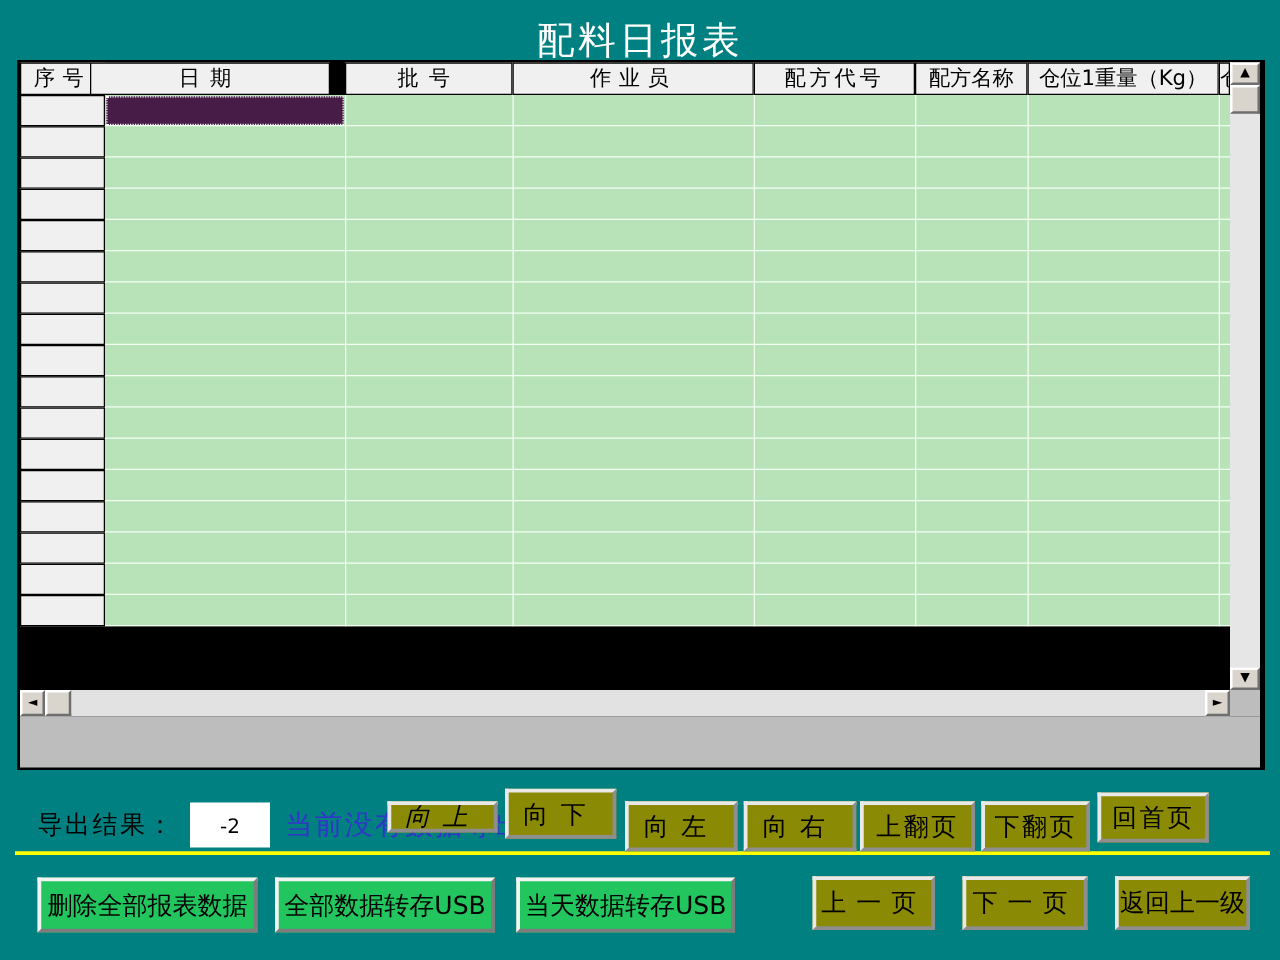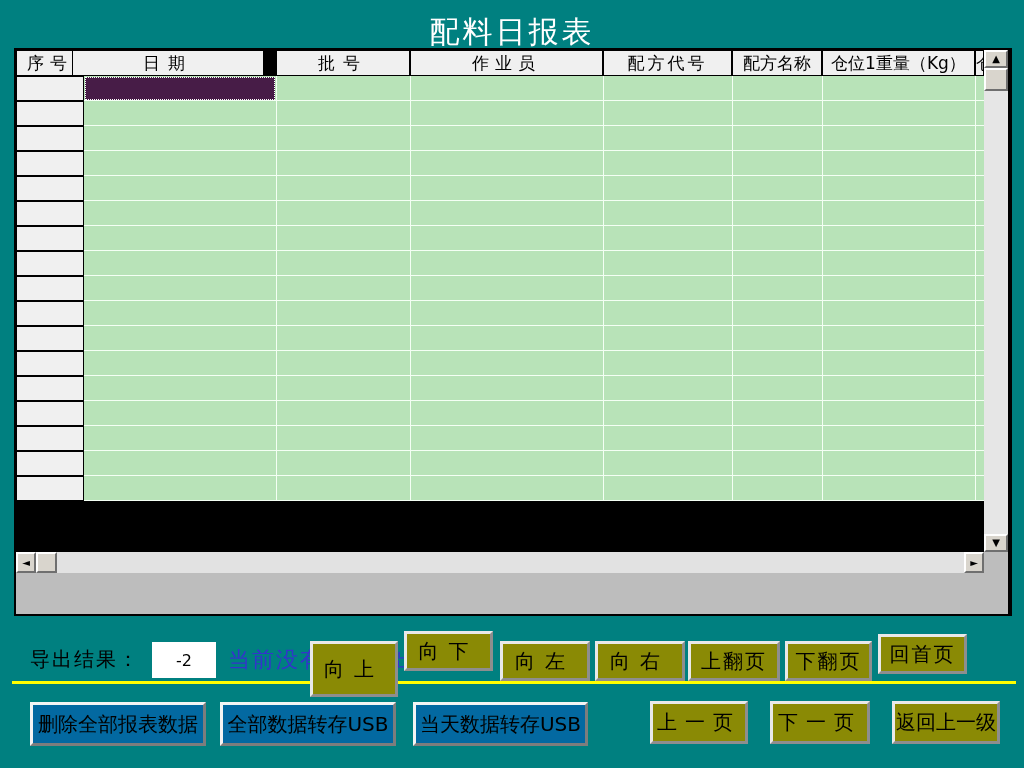--- a/index.html
+++ b/index.html
@@ -25,21 +25,21 @@
   .corner{left:968px;top:502px;width:24px;height:21px;background:#bdbdbd;}
   .graystrip{left:0;top:523px;width:992px;height:41px;background:#bdbdbd;}
   .sbtn{background:#d9d5cd;border:2px solid;border-color:#ffffff #6f6f6f #6f6f6f #ffffff;
         display:flex;align-items:center;justify-content:center;
         font-size:10px;color:#000;line-height:1;}
   .thumb{background:#d9d5cd;border:2px solid;border-color:#ffffff #6f6f6f #6f6f6f #ffffff;}
   .btn{display:flex;align-items:center;justify-content:center;color:#000;cursor:pointer;
        white-space:nowrap;overflow:hidden;}
   .olive{background:#8a8a05;border:3px solid;border-color:#e9e9e9 #8e8e8e #8e8e8e #e9e9e9;
          font-size:20px;}
-  .gray{background:#0369a1;border:3px solid;border-color:#f4f4f4 #7d7d7d #7d7d7d #f4f4f4;
+  .gray{background:#22c55e;border:3px solid;border-color:#f4f4f4 #7d7d7d #7d7d7d #f4f4f4;
         font-size:20px;}
   .explabel{left:30px;top:646px;font-size:20px;color:#000;letter-spacing:2px;}
   .expvalue{left:152px;top:642px;width:64px;height:36px;background:#fff;color:#000;
             font-size:16px;display:flex;align-items:center;justify-content:center;}
   .expmsg{left:228px;top:645px;font-size:22px;color:#3333cc;letter-spacing:2px;
           white-space:nowrap;z-index:1;}
   .yellowline{left:12px;top:681px;width:1004px;height:3px;background:#ffff00;}
   .navz{z-index:2;}
 </style>
 </head>
@@ -129,21 +129,21 @@
 
     <div class="abs corner"></div>
     <div class="abs graystrip"></div>
   </div>
 
   <div class="abs explabel">导出结果：</div>
   <div class="abs expvalue">-2</div>
   <div class="abs expmsg">当前没有数据导出</div>
 
   <div id="nav-buttons">
-      <div class="abs btn olive navz" style="left: 310px; top: 641px; width: 88px; height: 56px; letter-spacing: 10px;">向上</div>
+      <div class="abs btn olive navz" style="left: 310px; top: 641px; width: 88px; height: 25px; letter-spacing: 10px; font-style: italic;">向上</div>
       <div class="abs btn olive navz" style="left: 404px; top: 631px; width: 89px; height: 40px; letter-spacing: 10px;">向下</div>
       <div class="abs btn olive navz" style="left: 500px; top: 641px; width: 90px; height: 40px; letter-spacing: 10px;">向左</div>
       <div class="abs btn olive navz" style="left: 595px; top: 641px; width: 90px; height: 40px; letter-spacing: 10px;">向右</div>
       <div class="abs btn olive navz" style="left: 688px; top: 641px; width: 92px; height: 40px; letter-spacing: 2px;">上翻页</div>
       <div class="abs btn olive navz" style="left: 785px; top: 641px; width: 87px; height: 40px; letter-spacing: 2px;">下翻页</div>
       <div class="abs btn olive navz" style="left: 878px; top: 634px; width: 89px; height: 40px; letter-spacing: 2px;">回首页</div>
     </div>
 
   <div class="abs yellowline"></div>
 

